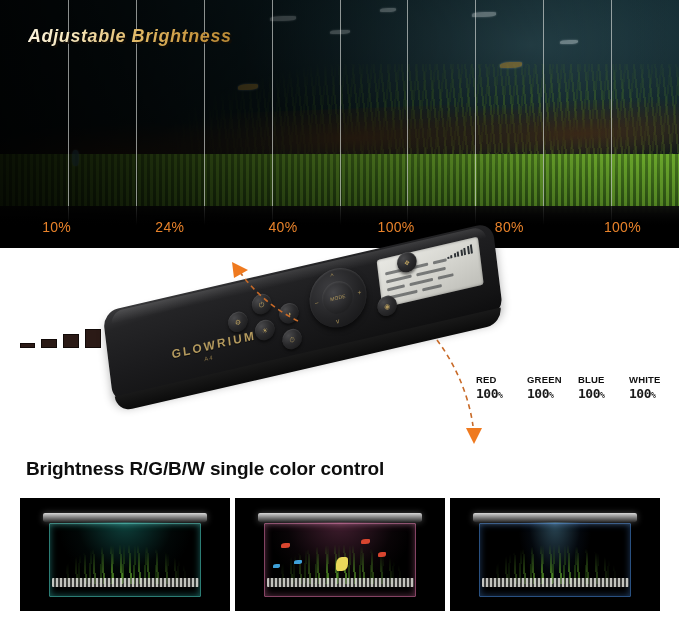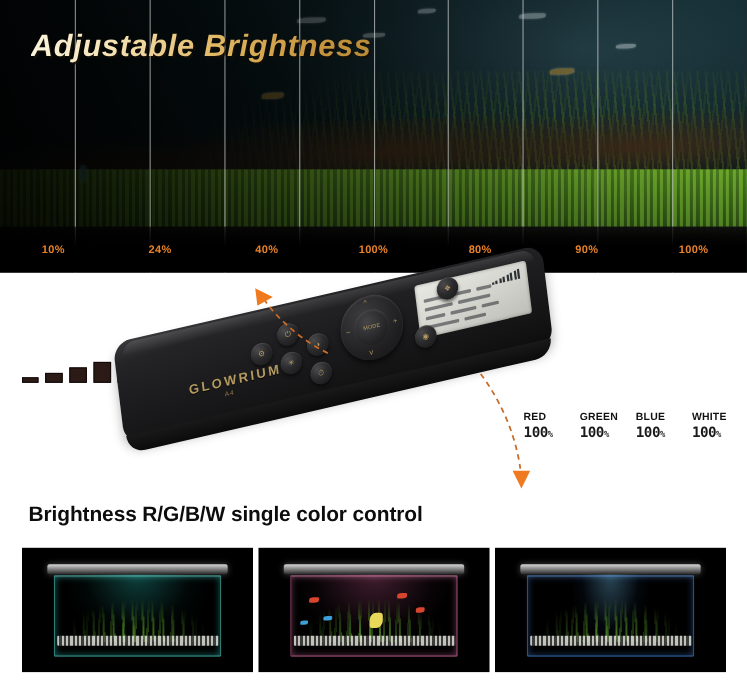--- a/index.html
+++ b/index.html
@@ -77,28 +77,28 @@
   }
 
   
   .label-strip {
     position:absolute; left:0; right:0; bottom:0; height:42px;
     background:linear-gradient(180deg, rgba(0,0,0,.72) 0%, #000 45%, #000 100%);
     display:flex;
   }
   .pct-cell {
     flex:1 1 0; display:flex; align-items:center; justify-content:center;
-    font-size:10px; font-weight:700; color:#e8822a;
+    font-size:14px; font-weight:400; color:#e8822a;
     letter-spacing:.3px;
     text-shadow:0 0 3px rgba(0,0,0,.9);
   }
 
   .banner-title {
     position:absolute; left:28px; top:26px;
-    font-size:28px; font-weight:700; font-style:italic;
+    font-size:18px; font-weight:700; font-style:italic;
     letter-spacing:.6px;
     background:linear-gradient(100deg,#fbf3dd 0%, #f6e6bb 22%, #e0b763 55%, #c8963f 82%, #b98a36 100%);
     -webkit-background-clip:text; background-clip:text;
     -webkit-text-fill-color:transparent; color:transparent;
     filter:drop-shadow(2px 2px 0 rgba(20,14,6,.75));
   }
 
   
   .mid { position:absolute; left:0; top:248px; width:679px; height:250px; background:#fff; }
 
@@ -280,21 +280,20 @@
   </div>
 
   <div class="banner-title">Adjustable Brightness</div>
 
   <div class="label-strip">
     <div class="pct-cell">10%</div>
     <div class="pct-cell">24%</div>
     <div class="pct-cell">40%</div>
     <div class="pct-cell">100%</div>
     <div class="pct-cell">80%</div>
-    <div class="pct-cell">90%</div>
     <div class="pct-cell">100%</div>
   </div>
 </div>
 
 <div class="mid">
 
   <div class="stair">
     <div class="stair-bar" style="left:0px;  width:15px; height:5px;"></div>
     <div class="stair-bar" style="left:21px; width:16px; height:9px;"></div>
     <div class="stair-bar" style="left:43px; width:16px; height:14px;"></div>

